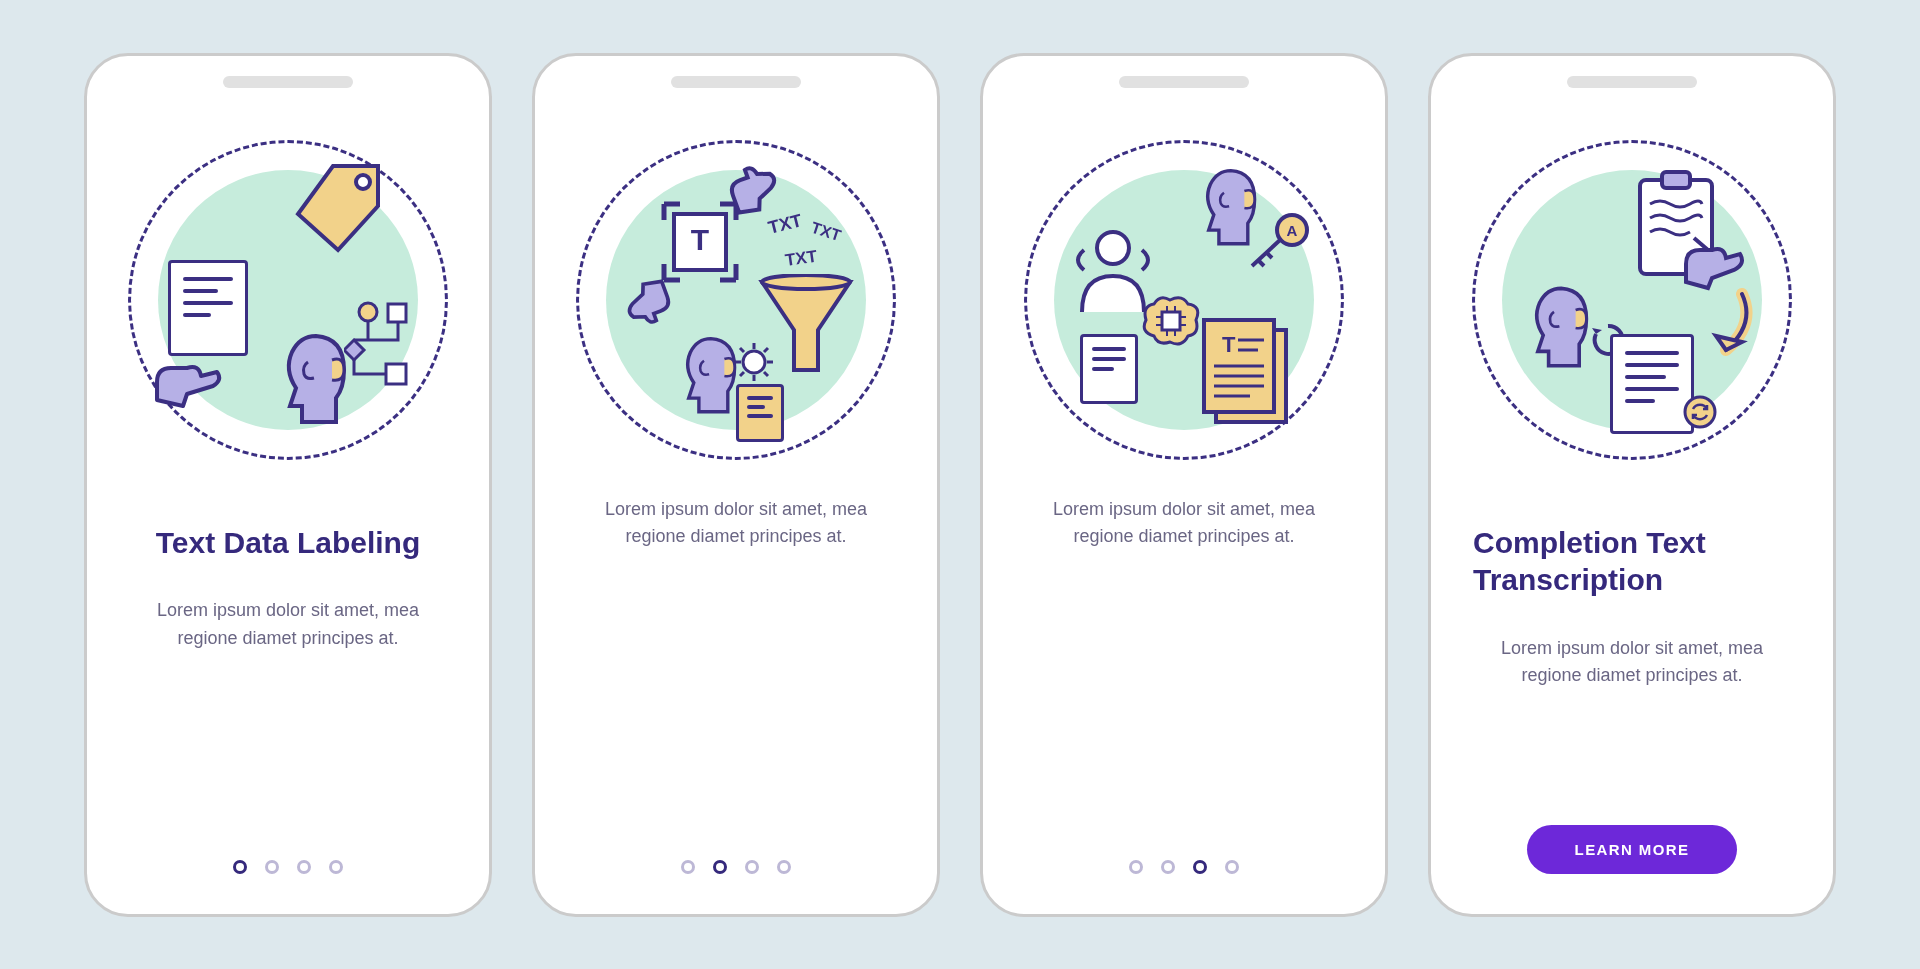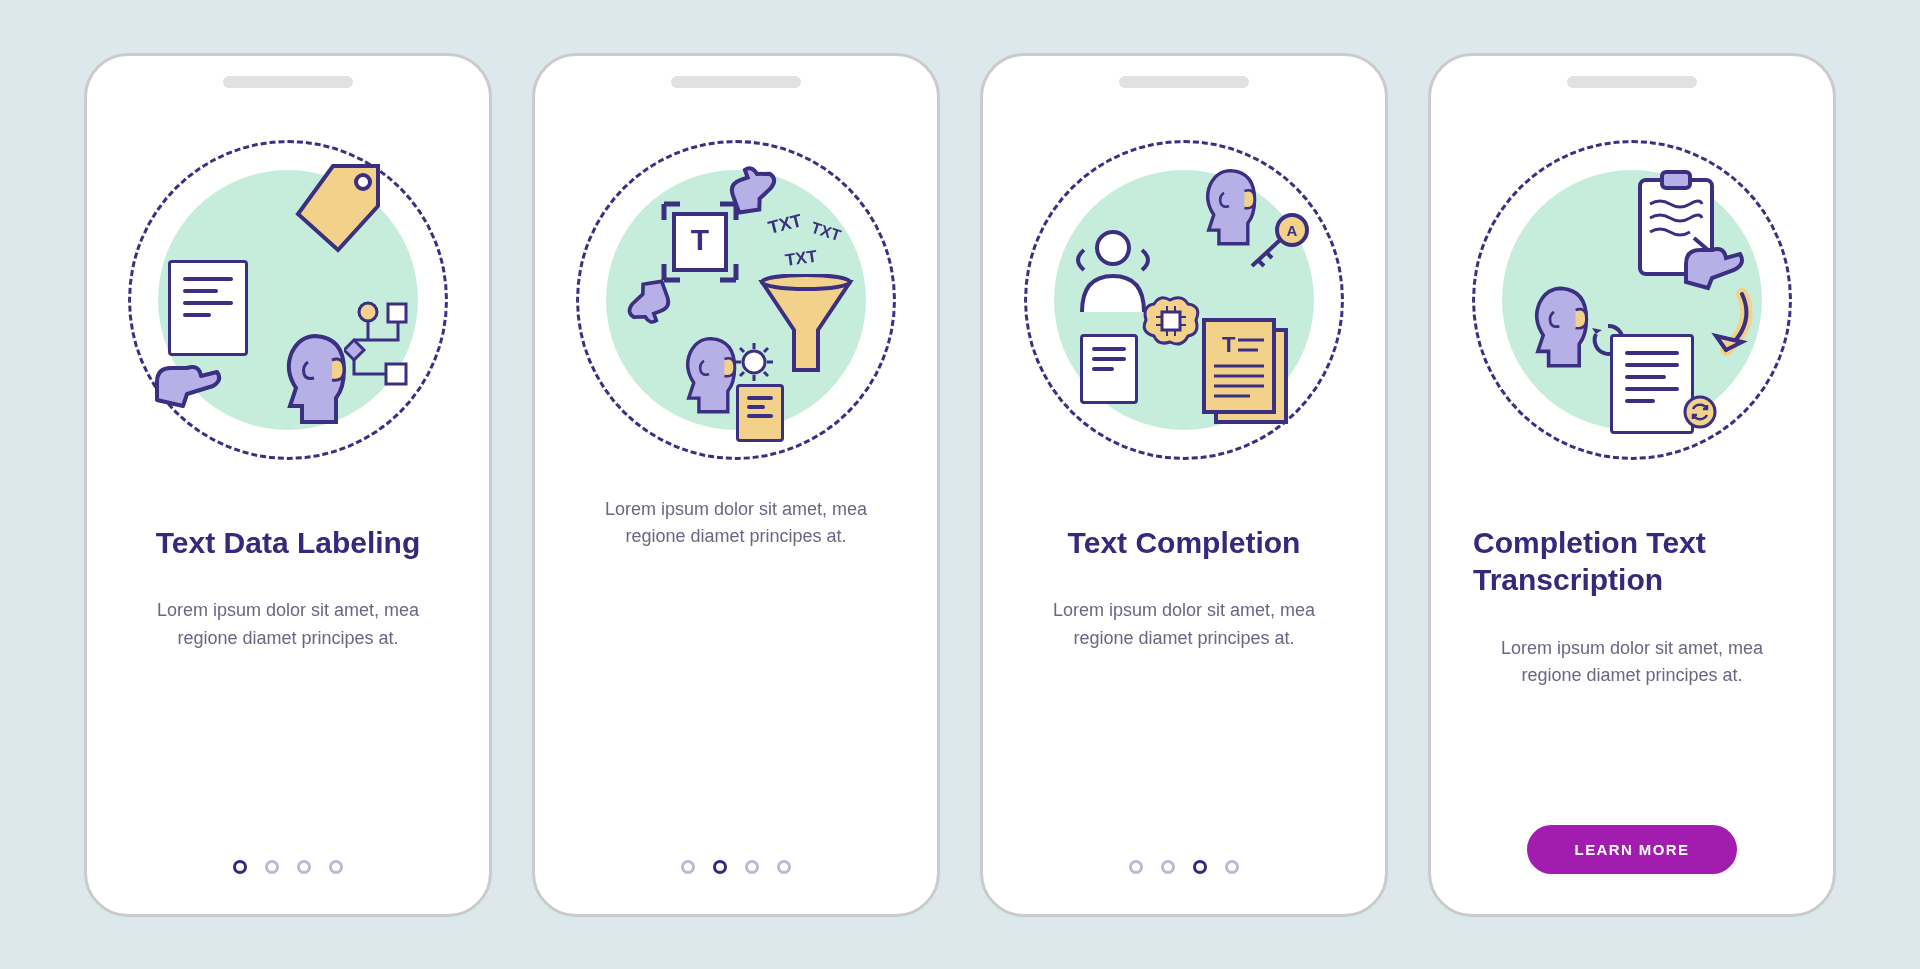--- a/index.html
+++ b/index.html
@@ -110,21 +110,21 @@
     width: 14px; height: 14px;
     border-radius: 50%;
     border: 3px solid #bdb8d6;
     background: transparent;
   }
   .dot.active {
     border-color: #35297c;
     background: transparent;
   }
   .learn-btn {
-    background: #a21caf;
+    background: #6d28d9;
     color: #ffffff;
     font-weight: 700;
     letter-spacing: 1.4px;
     font-size: 15px;
     border: none;
     border-radius: 999px;
     padding: 16px 48px;
     cursor: pointer;
   }
 </style>
@@ -286,21 +286,20 @@
 
     <svg class="small-icon" style="bottom:30px;right:50px;width:96px;height:116px;" viewBox="0 0 96 116">
       <rect x="18" y="16" width="70" height="92" fill="#f2d28a" stroke="#3b2f82" stroke-width="4"></rect>
       <rect x="6" y="6" width="70" height="92" fill="#f2d28a" stroke="#3b2f82" stroke-width="4"></rect>
       <text x="24" y="38" font-size="22" font-weight="700" fill="#3b2f82">T</text>
       <g stroke="#3b2f82" stroke-width="3">
         <path d="M40 26 H66 M40 36 H60 M16 52 H66 M16 62 H66 M16 72 H66 M16 82 H52"></path>
       </g>
     </svg>
   </div>
-  <h2 class="card-title">Text Completion</h2>
   <p class="card-desc">Lorem ipsum dolor sit amet, mea regione diamet principes at.</p>
   <div class="bottom-area">
     <div class="dots">
       <span class="dot"></span>
       <span class="dot"></span>
       <span class="dot active"></span>
       <span class="dot"></span>
     </div>
   </div>
 </div>

